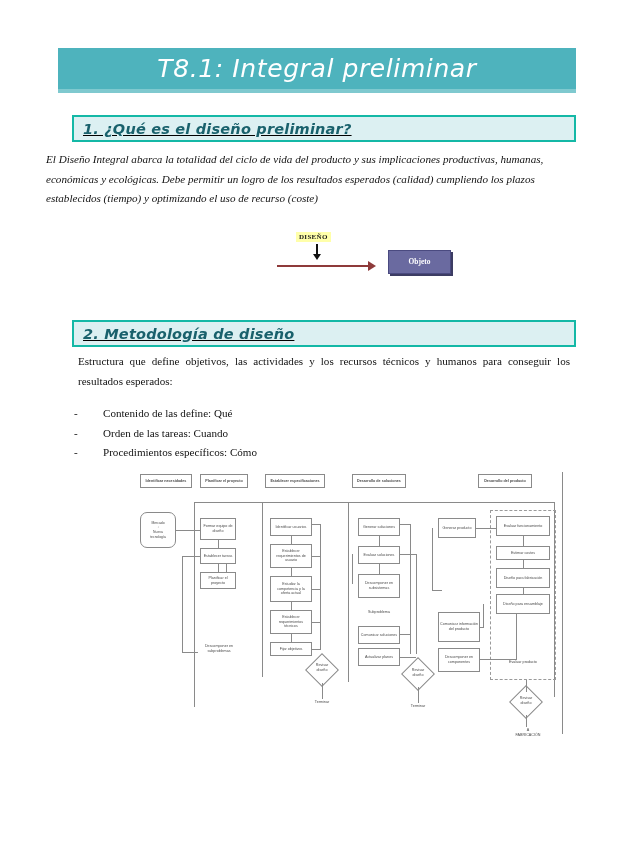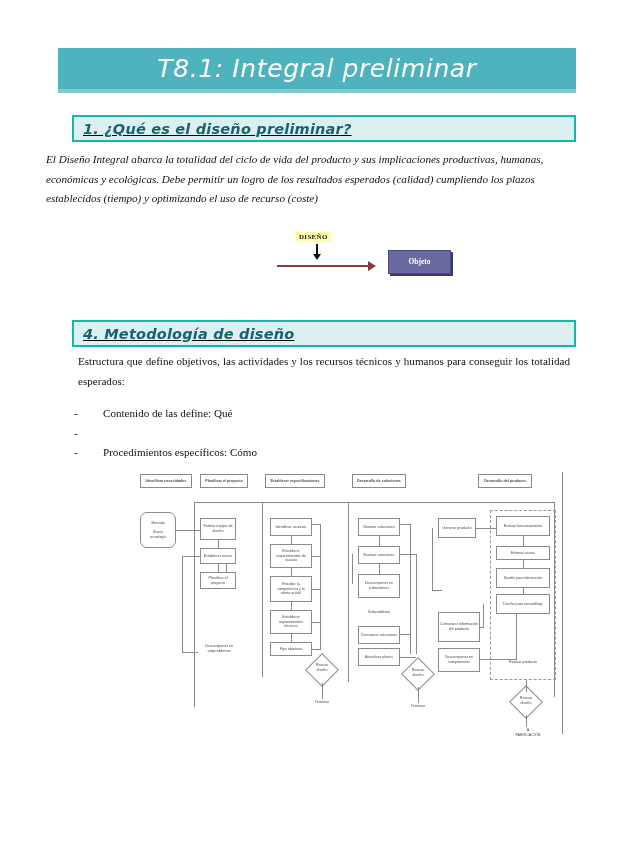--- a/index.html
+++ b/index.html
@@ -144,32 +144,33 @@
   <div class="diag1">
     <div class="diseno-label">DISEÑO</div>
     <div class="down-arrow-stem"></div>
     <div class="down-arrow-head"></div>
     <div class="arrow-line"></div>
     <div class="arrow-head"></div>
     <div class="pbox" id="pbox-right">Objeto</div>
   </div>
 
   <div class="section-head" id="sec2">
-    <span class="section-head-text">4. Metodología de diseño</span>
-  </div>
-
-  <div class="para" id="para2">Estructura que define objetivos, las actividades y los recursos técnicos y humanos para conseguir los totalidad esperados:</div>
+    <span class="section-head-text">2. Metodología de diseño</span>
+  </div>
+
+  <div class="para" id="para2">Estructura que define objetivos, las actividades y los recursos técnicos y humanos para conseguir los resultados esperados:</div>
 
   <div class="list">
     <div class="row">
       <span class="dash">-</span>
       <span>Contenido de las define: Qué</span>
     </div>
     <div class="row">
       <span class="dash">-</span>
+      <span>Orden de las tareas: Cuando</span>
     </div>
     <div class="row">
       <span class="dash">-</span>
       <span>Procedimientos específicos: Cómo</span>
     </div>
   </div>
 
   <div class="flow">
 
     <div class="fbox fhead" style="left:2px;  top:2px;  width:52px; height:14px;">Identificar necesidades</div>

